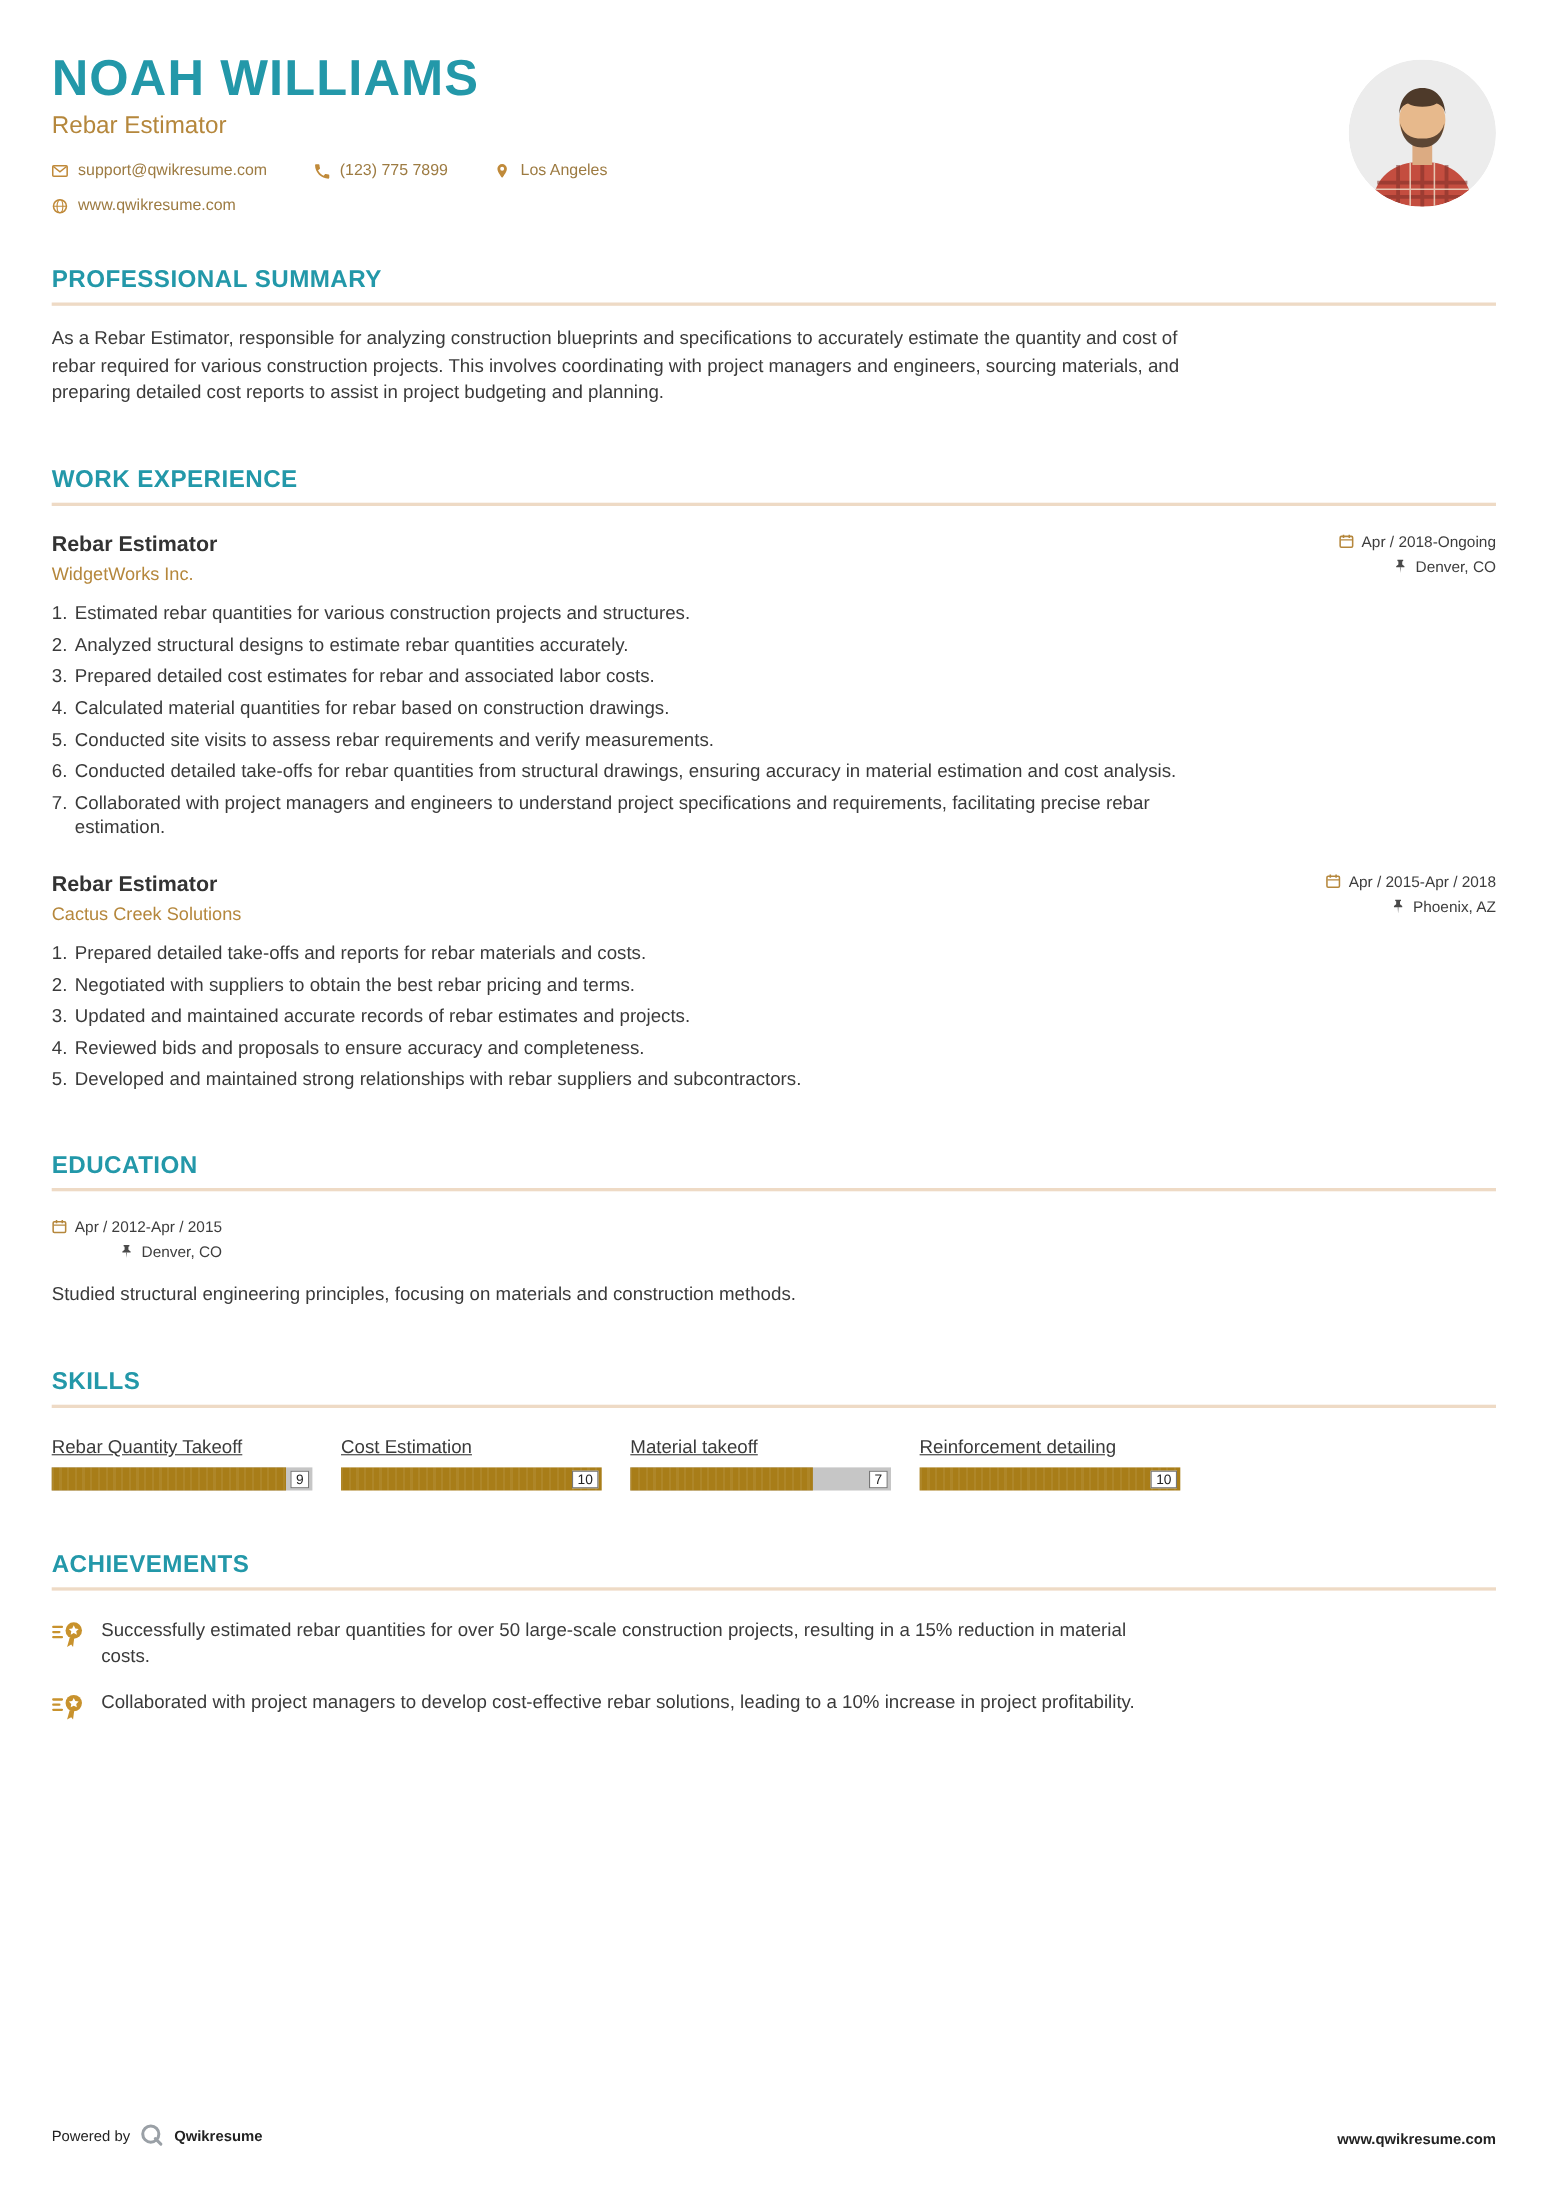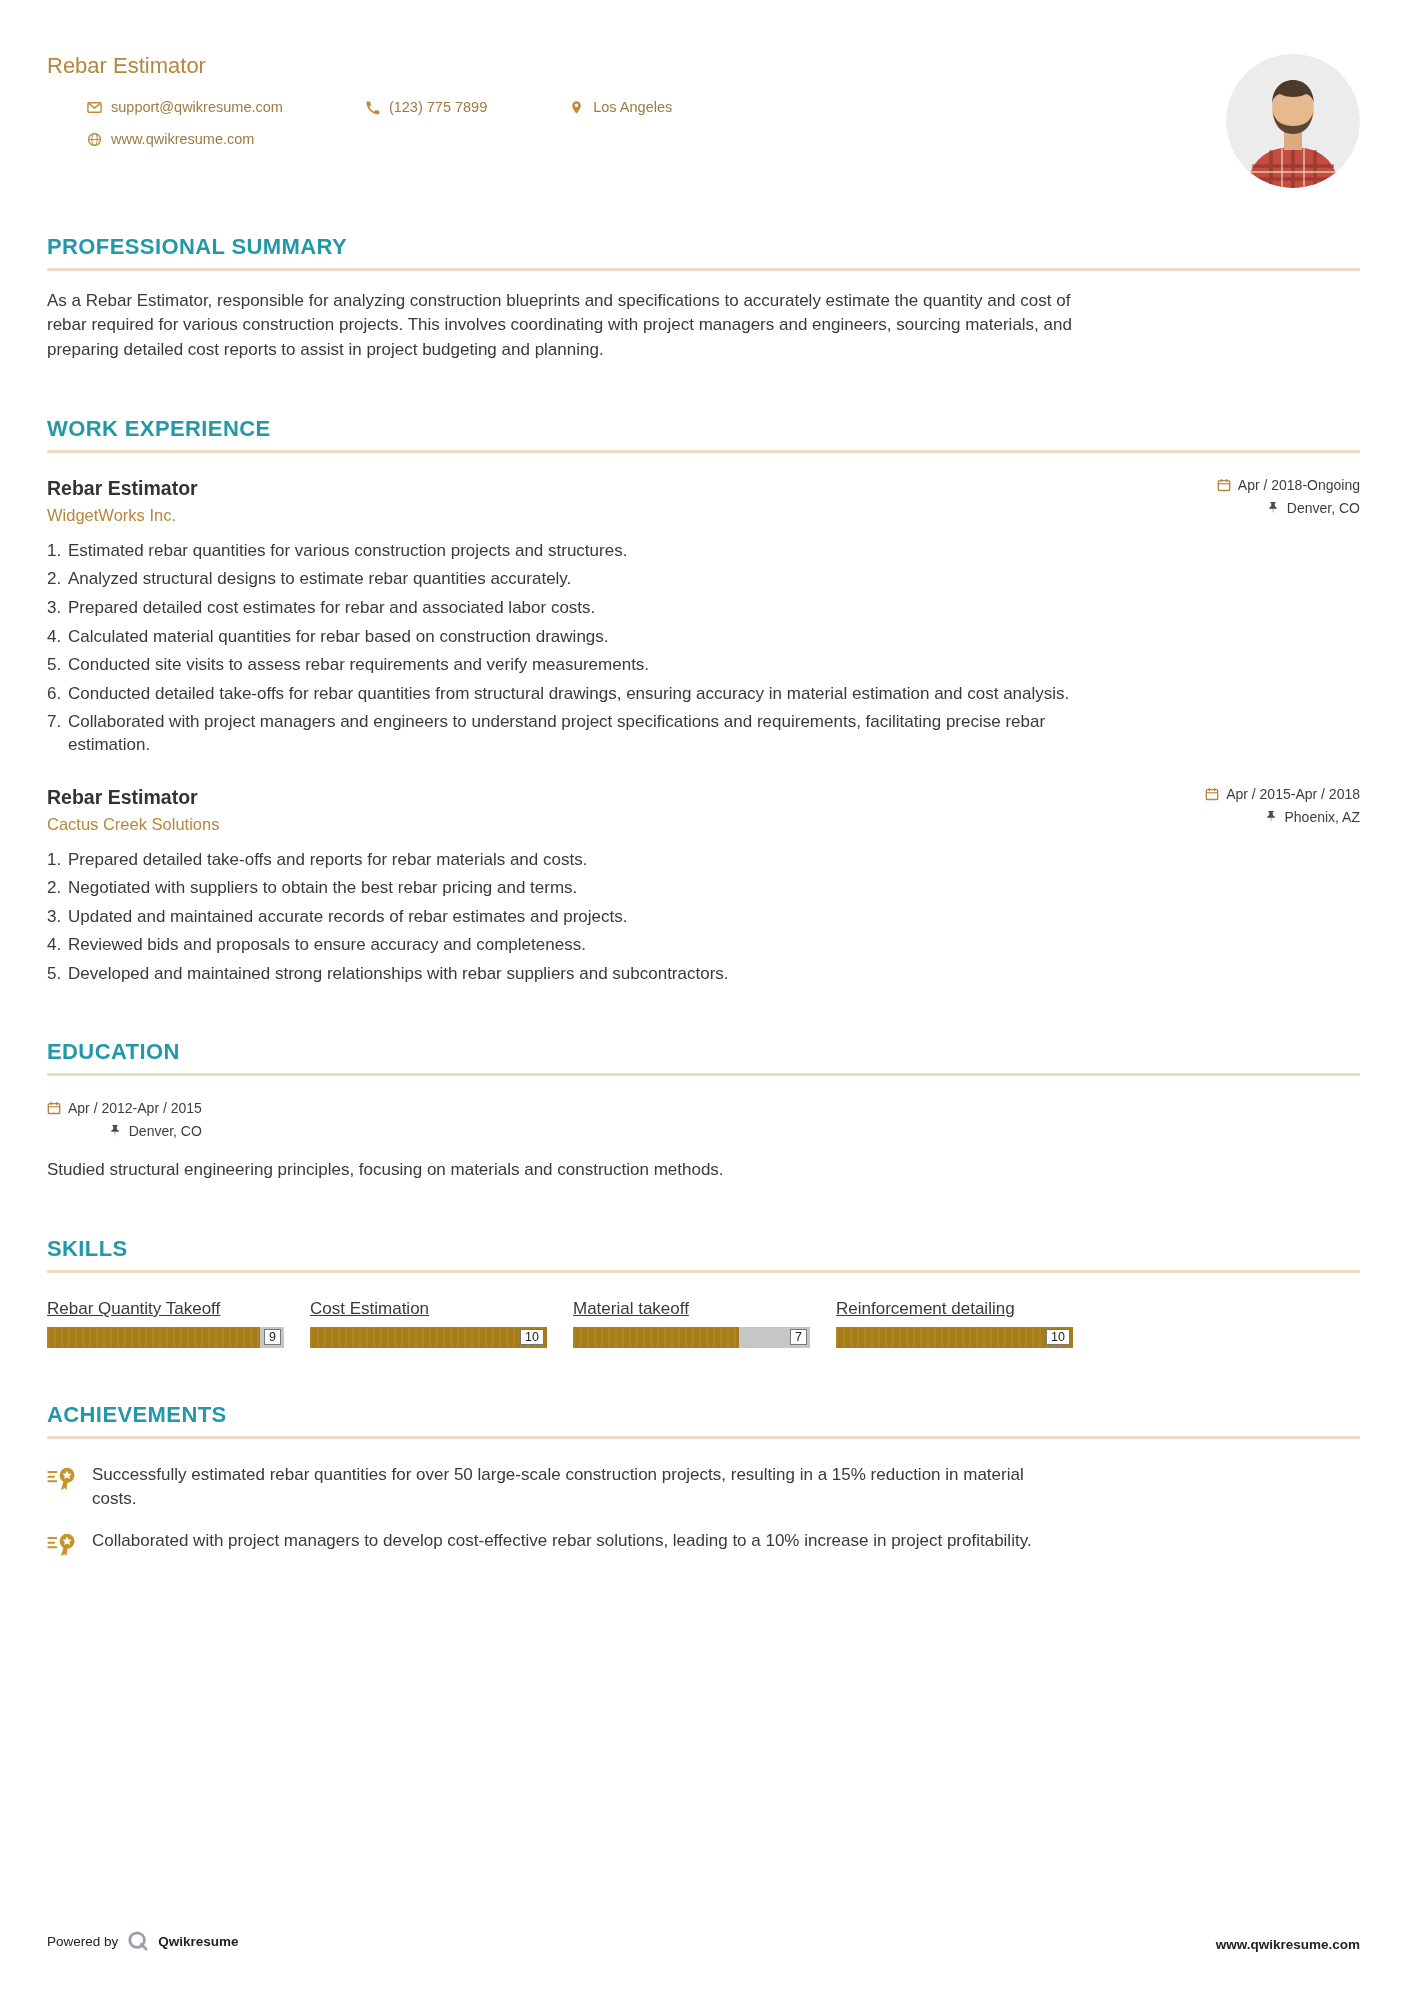--- a/index.html
+++ b/index.html
@@ -5,21 +5,21 @@
   html,body{margin:0;padding:0;}
   body{background:#ffffff;font-family:"Liberation Sans",sans-serif;color:#3a3a3a;-webkit-font-smoothing:antialiased;}
   .page{width:1407px;min-height:1990px;box-sizing:border-box;position:relative;background:#fff;padding:46px 47px 120px 47px;}
 
   
   .header{display:flex;justify-content:space-between;align-items:flex-start;}
   .name{font-size:46px;font-weight:800;color:#2398a9;letter-spacing:1px;line-height:1.05;margin:0;}
   .job-title{font-size:22px;color:#b5873c;margin-top:7px;font-weight:500;}
   .contact-row{display:flex;align-items:center;margin-top:20px;}
   .contact-row.second{margin-top:16px;}
-  .contact-item{display:flex;align-items:center;gap:9px;margin-right:42px;font-size:14.5px;color:#9d7b42;text-decoration:none;margin-left:40px;}
+  .contact-item{display:flex;align-items:center;gap:9px;margin-right:42px;font-size:14.5px;color:#9d7b42;text-decoration:none;}
   .contact-item .ico{display:inline-flex;width:15px;height:15px;flex:0 0 auto;}
   .avatar{width:134px;height:134px;border-radius:50%;overflow:hidden;flex:0 0 auto;margin-top:8px;}
   .avatar svg{display:block;width:100%;height:100%;}
 
   
   .section{margin-top:54px;}
   .section.first{margin-top:46px;}
   .section-heading{font-size:22px;font-weight:700;color:#2398a9;letter-spacing:.4px;}
   .section-rule{height:3px;background:#eedac5;margin-top:8px;}
   .summary-text{margin-top:18px;font-size:17px;line-height:1.43;max-width:1065px;color:#3a3a3a;}
@@ -59,20 +59,21 @@
   .brand-link{font-weight:700;color:#222;cursor:pointer;}
   .footer-site{font-size:13.5px;font-weight:600;color:#222;}
 </style>
 </head>
 <body>
 
 <div class="page">
 
   <div class="header">
     <div>
+      <h1 class="name">NOAH WILLIAMS</h1>
       <div class="job-title">Rebar Estimator</div>
 
       <div class="contact-row">
         <span class="contact-item">
           <span class="ico">
             <svg viewBox="0 0 16 16">
                 <rect x="1" y="2.9" width="14" height="10.2" rx="1" fill="none" stroke="#c08a3a" stroke-width="1.5"></rect>
                 <path d="M1.6 3.6L8 8.7l6.4-5.1" fill="none" stroke="#c08a3a" stroke-width="1.5"></path>
               </svg>
           </span>

